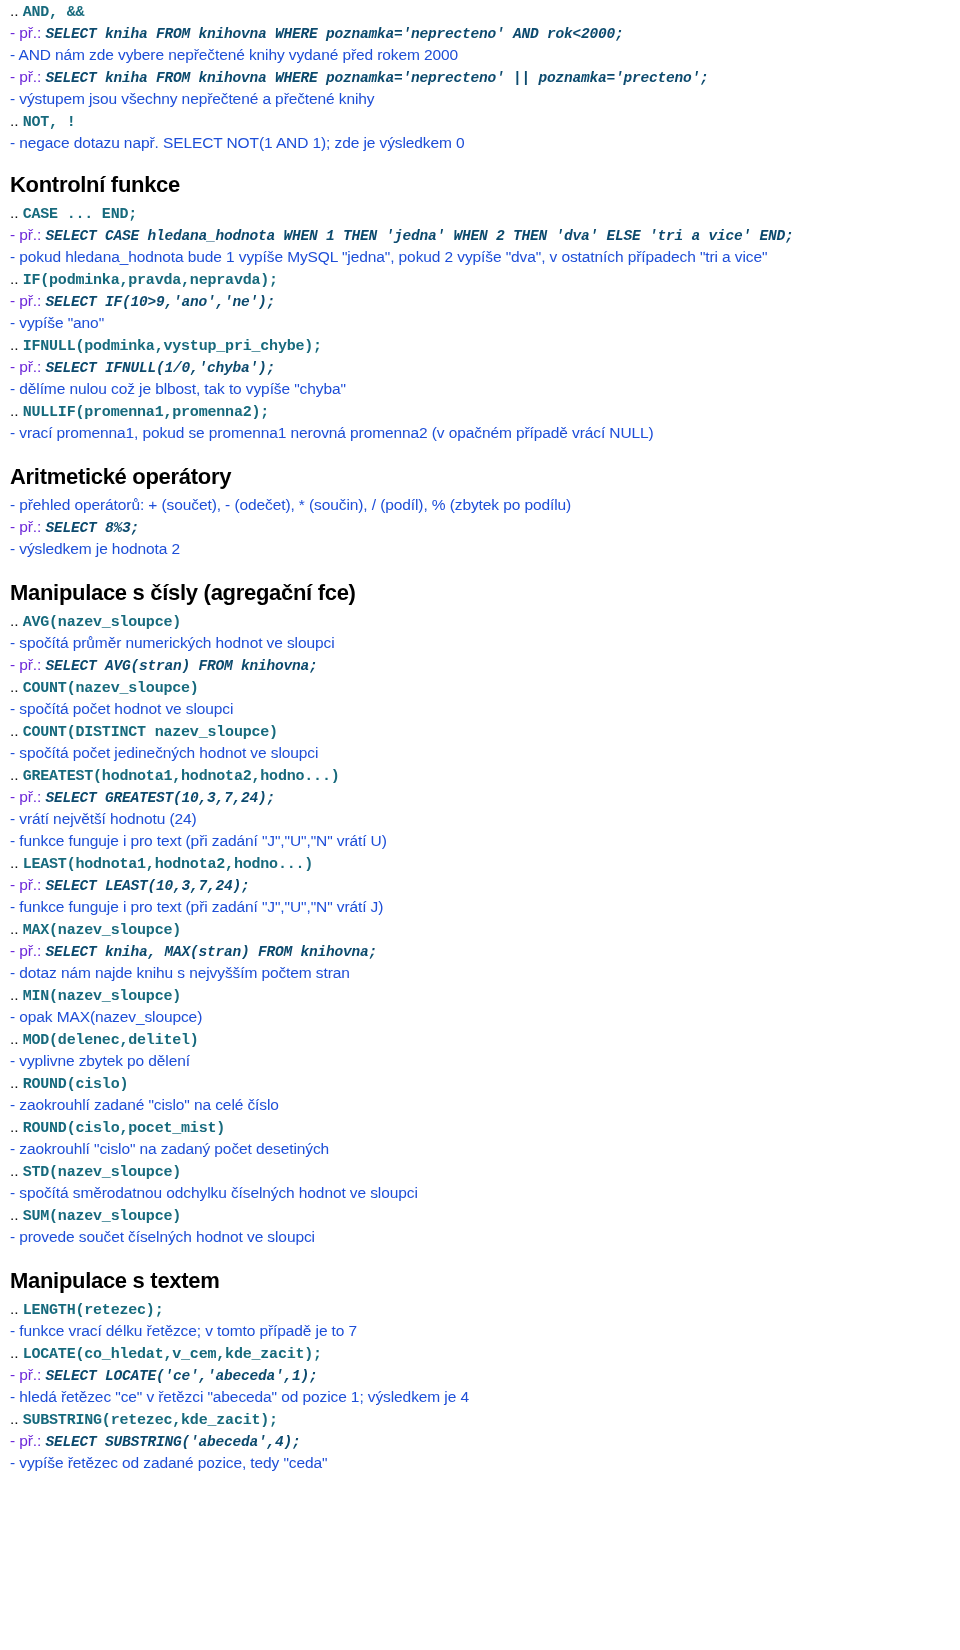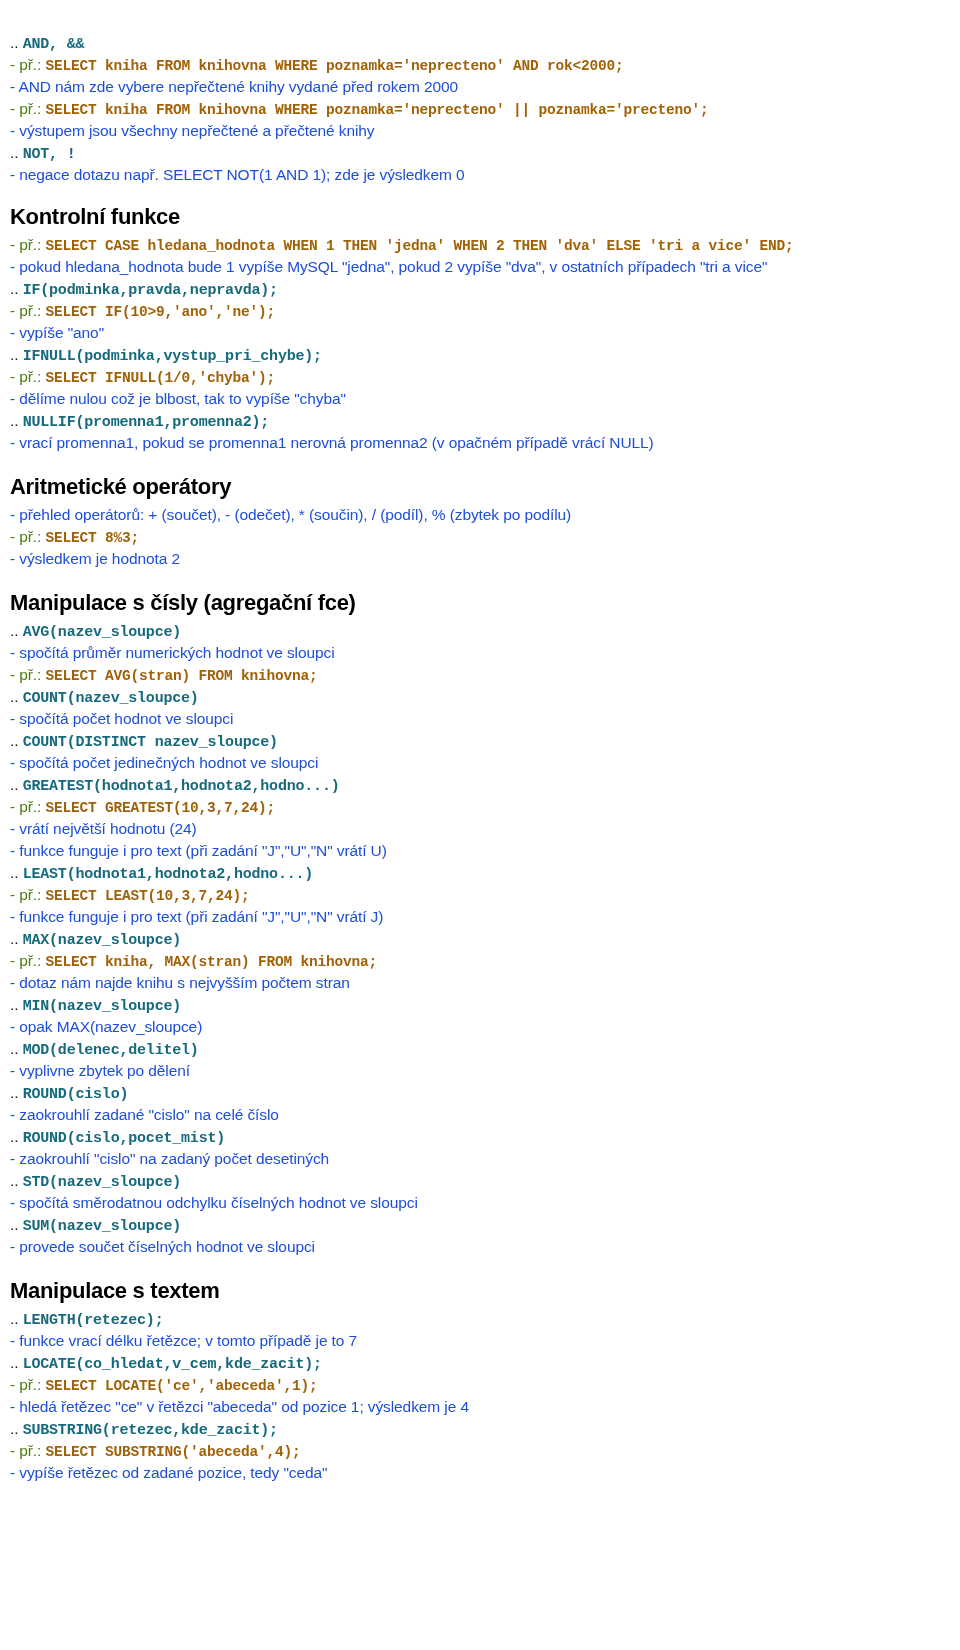--- a/index.html
+++ b/index.html
@@ -11,21 +11,20 @@
     width: 960px;
     height: 1650px;
     font-family: "Liberation Sans", sans-serif;
     color: #000000;
     overflow: hidden;
   }
   #doc {
     padding: 0 10px 0 10px;
     box-sizing: border-box;
     width: 960px;
-    margin-top: 32px;
   }
   .line {
     height: 22px;
     line-height: 22px;
     white-space: nowrap;
     font-size: 15.5px;
     letter-spacing: -0.1px;
   }
   
   .sig .dots {
@@ -35,29 +34,30 @@
   }
   .sig .code {
     color: #176a7d;
     font-family: "Liberation Mono", "DejaVu Sans Mono", monospace;
     font-size: 15px;
     font-weight: 700;
     letter-spacing: -0.2px;
   }
   
   .ex .lbl {
-    color: #4d7c0f;
+    color: #6d28d9;
     font-family: "Liberation Sans", sans-serif;
     font-size: 15.5px;
   }
   .ex .code {
-    color: #a16207;
+    color: #0c4a6e;
     font-family: "Liberation Mono", "DejaVu Sans Mono", monospace;
     font-size: 14.5px;
     font-weight: 700;
+    font-style: italic;
     letter-spacing: -0.2px;
   }
   
   .desc {
     color: #1d4ed8;
     font-size: 15.5px;
   }
   
   .heading {
     font-size: 22px;
@@ -76,20 +76,21 @@
 
 <div id="doc">
     <div class="line sig"><span class="dots">..</span> <span class="code">AND, &amp;&amp;</span></div>
     <div class="line ex"><span class="lbl">- př.:</span> <span class="code">SELECT kniha FROM knihovna WHERE poznamka='neprecteno' AND rok&lt;2000;</span></div>
     <div class="line desc">- AND nám zde vybere nepřečtené knihy vydané před rokem 2000</div>
     <div class="line ex"><span class="lbl">- př.:</span> <span class="code">SELECT kniha FROM knihovna WHERE poznamka='neprecteno' || poznamka='precteno';</span></div>
     <div class="line desc">- výstupem jsou všechny nepřečtené a přečtené knihy</div>
     <div class="line sig"><span class="dots">..</span> <span class="code">NOT, !</span></div>
     <div class="line desc">- negace dotazu např. SELECT NOT(1 AND 1); zde je výsledkem 0</div>
     <div class="heading first">Kontrolní funkce</div>
+    <div class="line sig"><span class="dots">..</span> <span class="code">CASE ... END;</span></div>
     <div class="line ex"><span class="lbl">- př.:</span> <span class="code">SELECT CASE hledana_hodnota WHEN 1 THEN 'jedna' WHEN 2 THEN 'dva' ELSE 'tri a vice' END;</span></div>
     <div class="line desc">- pokud hledana_hodnota bude 1 vypíše MySQL "jedna", pokud 2 vypíše "dva", v ostatních případech "tri a vice"</div>
     <div class="line sig"><span class="dots">..</span> <span class="code">IF(podminka,pravda,nepravda);</span></div>
     <div class="line ex"><span class="lbl">- př.:</span> <span class="code">SELECT IF(10&gt;9,'ano','ne');</span></div>
     <div class="line desc">- vypíše "ano"</div>
     <div class="line sig"><span class="dots">..</span> <span class="code">IFNULL(podminka,vystup_pri_chybe);</span></div>
     <div class="line ex"><span class="lbl">- př.:</span> <span class="code">SELECT IFNULL(1/0,'chyba');</span></div>
     <div class="line desc">- dělíme nulou což je blbost, tak to vypíše "chyba"</div>
     <div class="line sig"><span class="dots">..</span> <span class="code">NULLIF(promenna1,promenna2);</span></div>
     <div class="line desc">- vrací promenna1, pokud se promenna1 nerovná promenna2 (v opačném případě vrácí NULL)</div>

